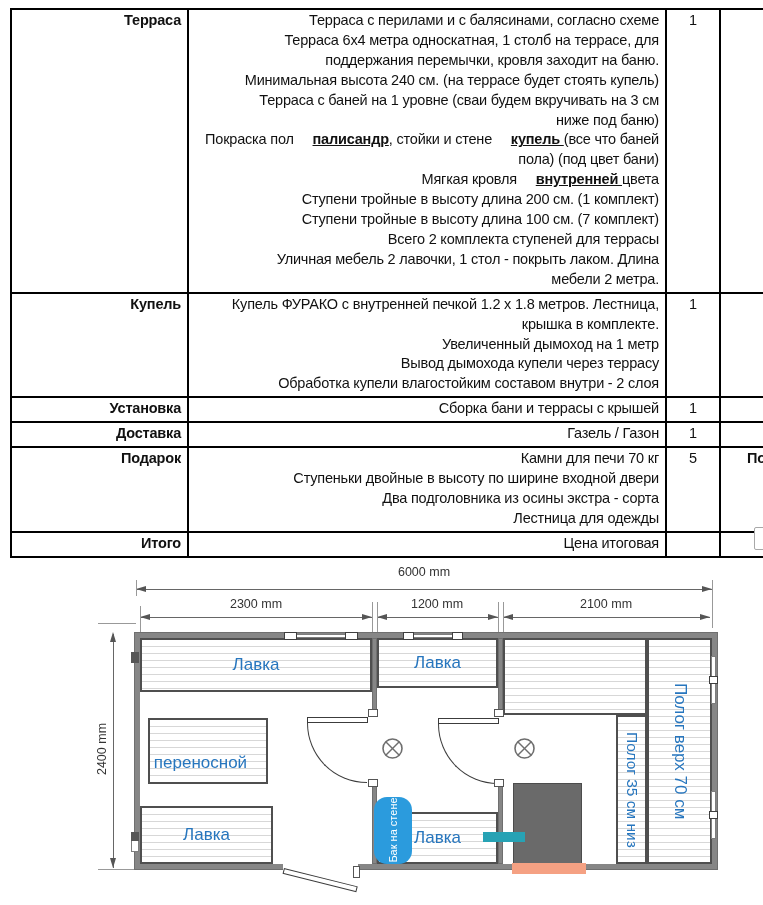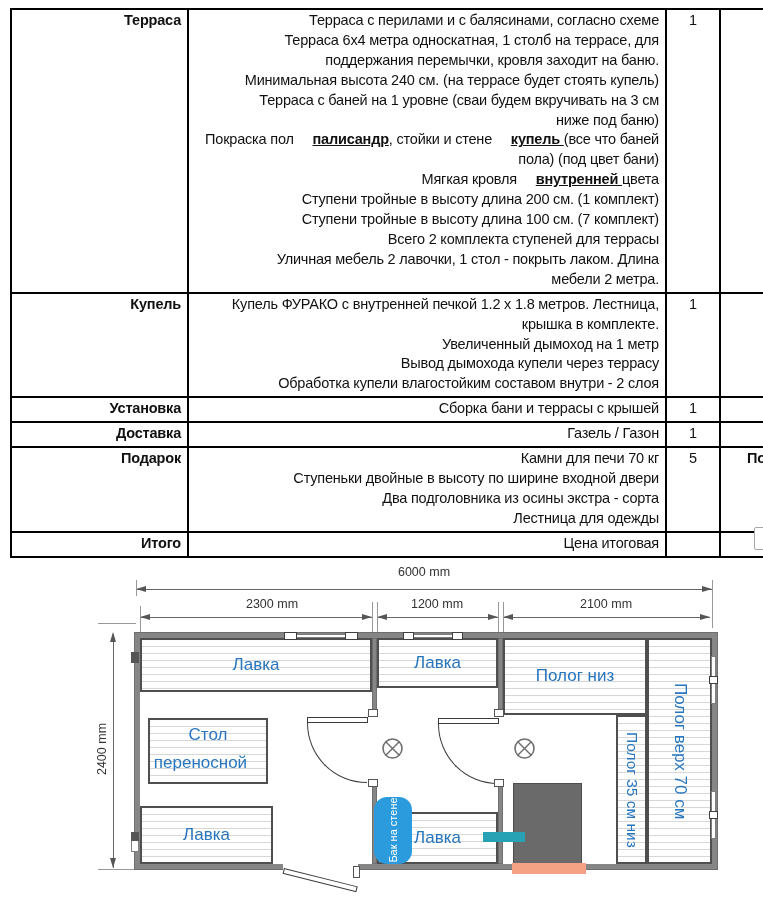--- a/index.html
+++ b/index.html
@@ -106,21 +106,21 @@
           <td class="c2">
             <div><span>Цена итоговая</span></div>
           </td>
           <td class="c3"></td>
           <td class="c4">РУБ</td>
         </tr>
       </tbody>
     </table>
 
   <div class="abs dimtext" style="left:354px;top:565px;width:140px;">6000 mm</div>
-  <div class="abs dimtext" style="left:202px;top:597px;width:140px;">2300 mm</div>
+  <div class="abs dimtext" style="left:186px;top:597px;width:140px;">2300 mm</div>
   <div class="abs dimtext" style="left:367px;top:597px;width:140px;">1200 mm</div>
   <div class="abs dimtext" style="left:536px;top:597px;width:140px;">2100 mm</div>
   <div class="abs dimtext" style="left:52px;top:742px;width:100px;transform:rotate(-90deg);">2400 mm</div>
 
   <div class="abs dimline" style="left:136px;top:589px;width:576px;height:1px;"></div>
   <div class="abs arrow" style="left:136px;top:586px;border-top:3.5px solid transparent;border-bottom:3.5px solid transparent;border-right:10px solid #555;"></div>
   <div class="abs arrow" style="left:702px;top:586px;border-top:3.5px solid transparent;border-bottom:3.5px solid transparent;border-left:10px solid #555;"></div>
 
   <div class="abs dimline" style="left:140px;top:617px;width:232px;height:1px;"></div>
   <div class="abs arrow" style="left:140px;top:614px;border-top:3.5px solid transparent;border-bottom:3.5px solid transparent;border-right:10px solid #555;"></div>
@@ -156,34 +156,32 @@
 
   <div class="abs" style="left:371px;top:716px;width:7px;height:64px;background:#fff;"></div>
   <div class="abs" style="left:497px;top:716px;width:7px;height:64px;background:#fff;"></div>
 
   <div class="abs" style="left:283px;top:863px;width:75px;height:8px;background:#fff;"></div>
 
   <div class="abs striped" style="left:140px;top:638px;width:232px;height:54px;"></div>
   <div class="abs plan-label" style="left:140px;top:638px;width:232px;height:54px;">Лавка</div>
 
   <div class="abs striped" style="left:148px;top:718px;width:120px;height:66px;"></div>
-  <div class="abs plan-label" style="left:148px;top:720px;width:120px;height:30px;">Стол</div>
   <div class="abs plan-label" style="left:148px;top:748px;width:105px;height:30px;">переносной</div>
 
   <div class="abs striped" style="left:140px;top:806px;width:133px;height:58px;"></div>
   <div class="abs plan-label" style="left:140px;top:806px;width:133px;height:58px;">Лавка</div>
 
   <div class="abs striped" style="left:377px;top:638px;width:121px;height:50px;"></div>
   <div class="abs plan-label" style="left:377px;top:638px;width:121px;height:50px;">Лавка</div>
 
   <div class="abs striped" style="left:377px;top:812px;width:121px;height:52px;"></div>
   <div class="abs plan-label" style="left:377px;top:812px;width:121px;height:52px;">Лавка</div>
 
   <div class="abs striped" style="left:503px;top:638px;width:144px;height:77px;"></div>
-  <div class="abs plan-label" style="left:503px;top:638px;width:144px;height:77px;">Полог низ</div>
 
   <div class="abs striped" style="left:616px;top:715px;width:31px;height:149px;"></div>
   <div class="abs vlabel" style="left:616px;top:715px;width:31px;height:149px;writing-mode:vertical-rl;">Полог 35 см низ</div>
 
   <div class="abs striped" style="left:647px;top:638px;width:65px;height:226px;"></div>
   <div class="abs vlabel" style="left:647px;top:638px;width:65px;height:226px;writing-mode:vertical-rl;font-size:17px;">Полог верх 70 см</div>
 
   <div class="abs" style="left:513px;top:783px;width:69px;height:81px;background:#6A6A6A;border:1px solid #4c4c4c;box-sizing:border-box;"></div>
   <div class="abs" style="left:512px;top:863px;width:74px;height:11px;background:#F5A183;z-index:6;"></div>
   <div class="abs" style="left:483px;top:832px;width:42px;height:10px;background:#27A2B4;z-index:6;"></div>

